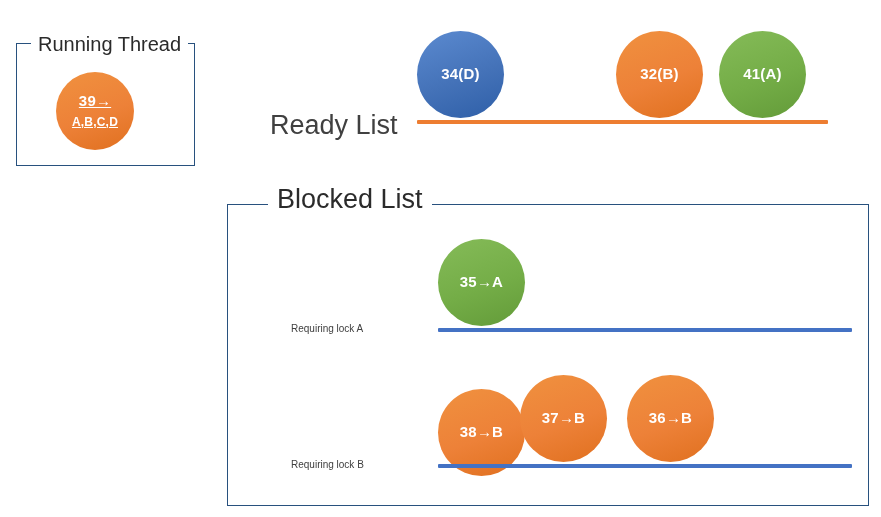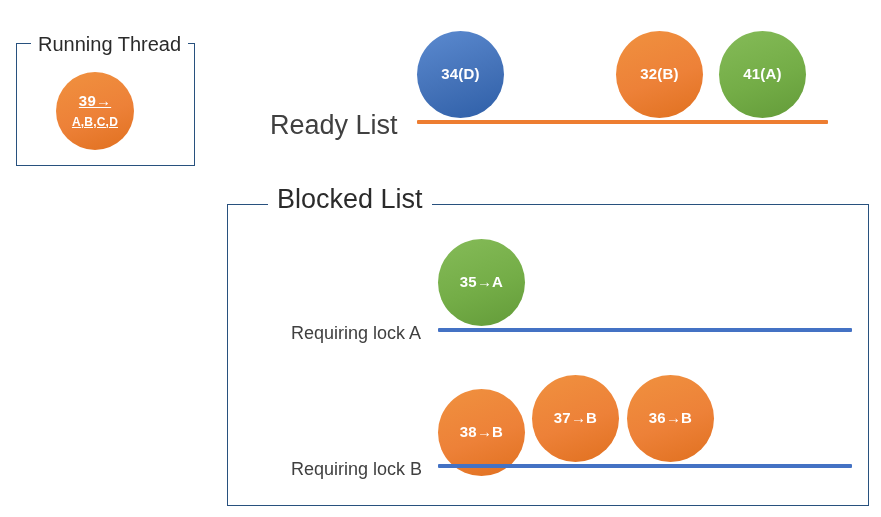--- a/index.html
+++ b/index.html
@@ -63,21 +63,21 @@
   .rule-blue   { background: #4472C4; }
 
   
   .caption {
     position: absolute;
     color: #404040;
     white-space: nowrap;
     line-height: 1;
   }
   .caption-lg { font-size: 27px; }
-  .caption-sm { font-size: 18px; }
+  .caption-sm { font-size: 10px; }
 </style>
 </head>
 <body>
 
 <div id="canvas">
 
   <div class="group-box" style="left:16px; top:43px; width:179px; height:123px;"></div>
   <div class="group-title caption-sm" style="left:31px; top:34px; font-size:20px; padding:0 7px;">Running Thread</div>
 
   <div class="node c-orange" style="left:56px; top:72px; width:78px; height:78px;text-decoration:underline;">
@@ -104,21 +104,21 @@
 
   <div class="node c-green" style="left:438px; top:239px; width:87px; height:87px;">
     <span class="n-main">35→A</span>
   </div>
   <div class="rule rule-blue" style="left:438px; top:328px; width:414px;"></div>
   <div class="caption caption-sm" style="left:291px; top:324px;">Requiring lock A</div>
 
   <div class="node c-orange" style="left:438px; top:389px; width:87px; height:87px;">
     <span class="n-main">38→B</span>
   </div>
-  <div class="node c-orange" style="left:532px; top:375px; width:87px; height:87px;">
+  <div class="node c-orange" style="left:520px; top:375px; width:87px; height:87px;">
     <span class="n-main">37→B</span>
   </div>
   <div class="node c-orange" style="left:627px; top:375px; width:87px; height:87px;">
     <span class="n-main">36→B</span>
   </div>
   <div class="rule rule-blue" style="left:438px; top:464px; width:414px;"></div>
   <div class="caption caption-sm" style="left:291px; top:460px;">Requiring lock B</div>
 
 </div>
 

